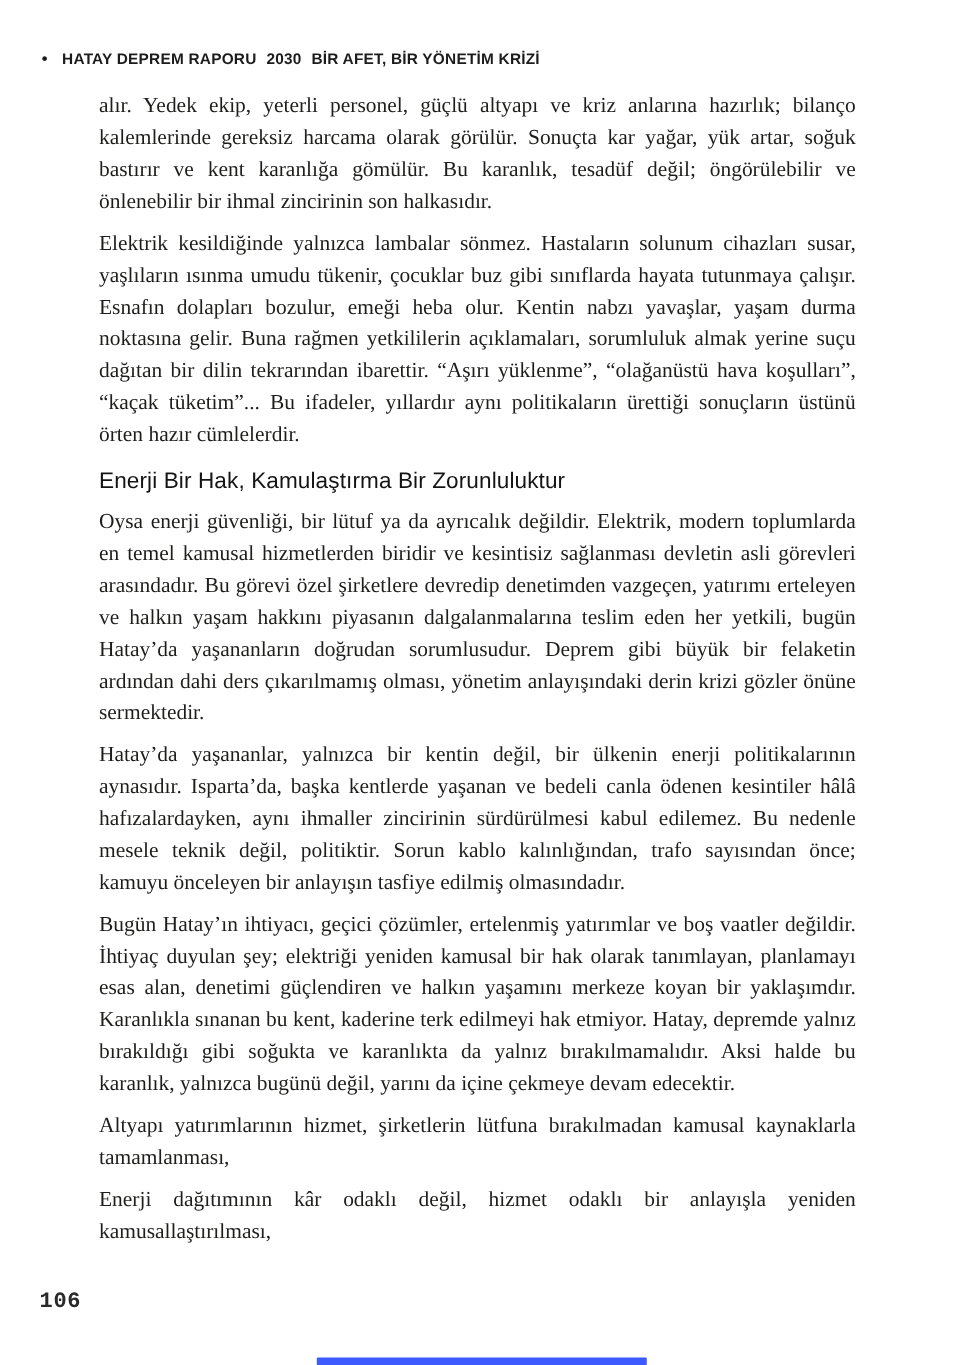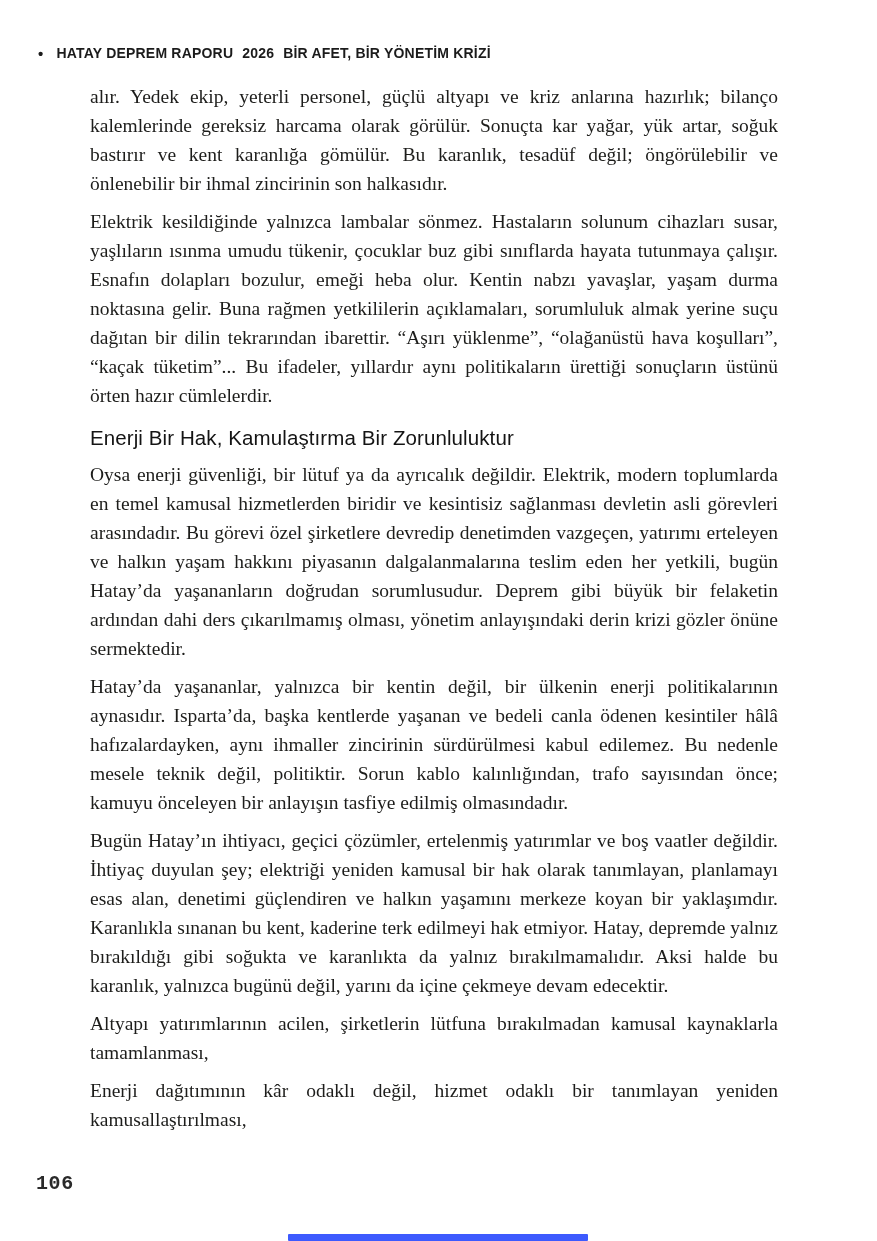--- a/index.html
+++ b/index.html
@@ -87,32 +87,32 @@
   }
 </style>
 </head>
 <body>
 
 <div class="page">
 
   <header class="doc-header">
     <span class="bullet">•</span>
     <span class="seg">HATAY DEPREM RAPORU</span>
-    <span class="seg">2026</span>
+    <span class="seg">2030</span>
     <span class="seg">BİR AFET, BİR YÖNETİM KRİZİ</span>
   </header>
 
   <main class="doc-body">
     <p>alır. Yedek ekip, yeterli personel, güçlü altyapı ve kriz anlarına hazırlık; bilanço kalemlerinde gereksiz harcama olarak görülür. Sonuçta kar yağar, yük artar, soğuk bastırır ve kent karanlığa gömülür. Bu karanlık, tesadüf değil; öngörülebilir ve önlenebilir bir ihmal zincirinin son halkasıdır.</p>
     <p>Elektrik kesildiğinde yalnızca lambalar sönmez. Hastaların solunum cihazları susar, yaşlıların ısınma umudu tükenir, çocuklar buz gibi sınıflarda hayata tutunmaya çalışır. Esnafın dolapları bozulur, emeği heba olur. Kentin nabzı yavaşlar, yaşam durma noktasına gelir. Buna rağmen yetkililerin açıklamaları, sorumluluk almak yerine suçu dağıtan bir dilin tekrarından ibarettir. “Aşırı yüklenme”, “olağanüstü hava koşulları”, “kaçak tüketim”... Bu ifadeler, yıllardır aynı politikaların ürettiği sonuçların üstünü örten hazır cümlelerdir.</p>
     <h2>Enerji Bir Hak, Kamulaştırma Bir Zorunluluktur</h2>
     <p>Oysa enerji güvenliği, bir lütuf ya da ayrıcalık değildir. Elektrik, modern toplumlarda en temel kamusal hizmetlerden biridir ve kesintisiz sağlanması devletin asli görevleri arasındadır. Bu görevi özel şirketlere devredip denetimden vazgeçen, yatırımı erteleyen ve halkın yaşam hakkını piyasanın dalgalanmalarına teslim eden her yetkili, bugün Hatay’da yaşananların doğrudan sorumlusudur. Deprem gibi büyük bir felaketin ardından dahi ders çıkarılmamış olması, yönetim anlayışındaki derin krizi gözler önüne sermektedir.</p>
     <p>Hatay’da yaşananlar, yalnızca bir kentin değil, bir ülkenin enerji politikalarının aynasıdır. Isparta’da, başka kentlerde yaşanan ve bedeli canla ödenen kesintiler hâlâ hafızalardayken, aynı ihmaller zincirinin sürdürülmesi kabul edilemez. Bu nedenle mesele teknik değil, politiktir. Sorun kablo kalınlığından, trafo sayısından önce; kamuyu önceleyen bir anlayışın tasfiye edilmiş olmasındadır.</p>
     <p>Bugün Hatay’ın ihtiyacı, geçici çözümler, ertelenmiş yatırımlar ve boş vaatler değildir. İhtiyaç duyulan şey; elektriği yeniden kamusal bir hak olarak tanımlayan, planlamayı esas alan, denetimi güçlendiren ve halkın yaşamını merkeze koyan bir yaklaşımdır. Karanlıkla sınanan bu kent, kaderine terk edilmeyi hak etmiyor. Hatay, depremde yalnız bırakıldığı gibi soğukta ve karanlıkta da yalnız bırakılmamalıdır. Aksi halde bu karanlık, yalnızca bugünü değil, yarını da içine çekmeye devam edecektir.</p>
-    <p>Altyapı yatırımlarının acilen, şirketlerin lütfuna bırakılmadan kamusal kaynaklarla tamamlanması,</p>
-    <p>Enerji dağıtımının kâr odaklı değil, hizmet odaklı bir tanımlayan yeniden kamusallaştırılması,</p>
+    <p>Altyapı yatırımlarının hizmet, şirketlerin lütfuna bırakılmadan kamusal kaynaklarla tamamlanması,</p>
+    <p>Enerji dağıtımının kâr odaklı değil, hizmet odaklı bir anlayışla yeniden kamusallaştırılması,</p>
   </main>
 
   <div class="page-number">106</div>
 
   <div class="accent-bar"></div>
 
 </div>
 
 </body></html>

